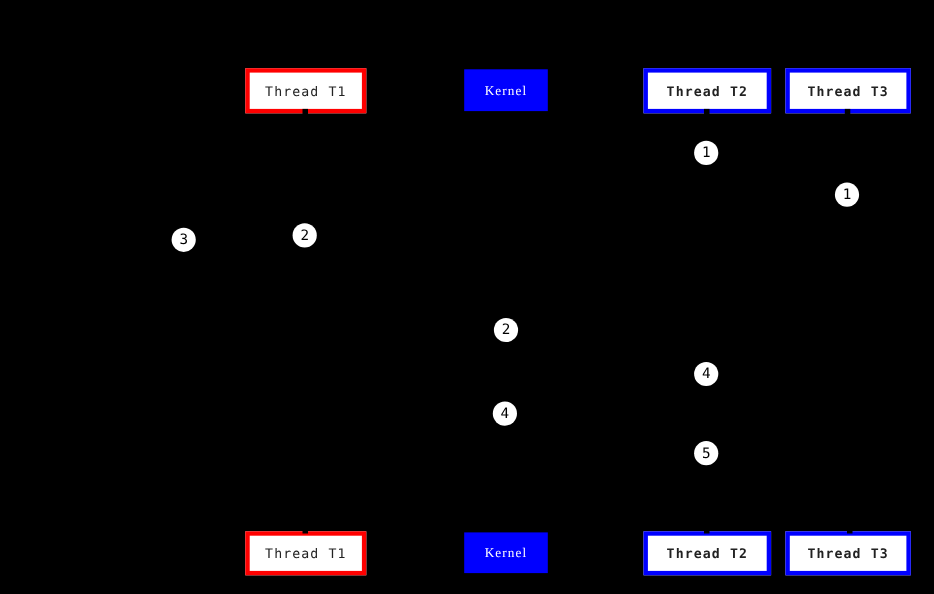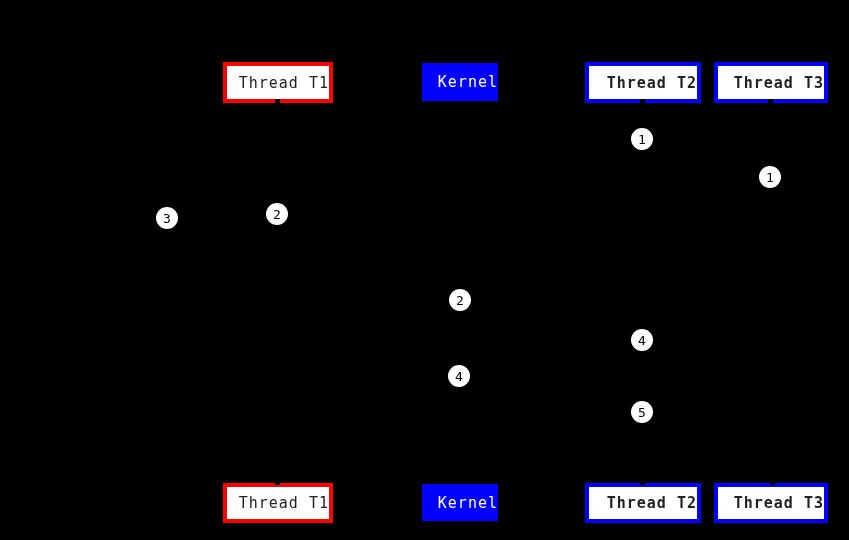--- a/index.html
+++ b/index.html
@@ -5,26 +5,26 @@
   html,body{margin:0;padding:0;background:#000;}
   .stage{
     position:relative;width:849px;height:540px;
     background:var(--background,#000);
     font-family:"DejaVu Sans Mono","Liberation Mono",monospace;
     overflow:hidden;
   }
   .lifeline{position:absolute;width:2px;background:#000;}
   .node{
     position:absolute;box-sizing:border-box;
-    display:flex;align-items:center;justify-content:flex-end;
-    font-size:15px;letter-spacing:1px;white-space:nowrap;
+    display:flex;align-items:center;justify-content:center;
+    font-size:12px;letter-spacing:1px;white-space:nowrap;
   }
   .red-outline{background:var(--box-fill,#fff);border:4px solid var(--red,#f00);color:var(--box-text,#222);}
   .blue-outline{background:var(--box-fill,#fff);border:4px solid var(--blue,#00f);color:var(--box-text,#222);font-weight:bold;}
-  .blue-filled{background:var(--blue,#00f);color:var(--kernel-text,#fff);}
+  .blue-filled{background:var(--blue,#00f);color:var(--kernel-text,#fff);font-family:Liberation Serif, serif;}
   .notch{position:absolute;width:5px;height:7px;background:#000;}
   .marker{
     position:absolute;width:22px;height:22px;border-radius:50%;
     background:var(--marker-fill,#fff);color:var(--marker-text,#000);
     display:flex;align-items:center;justify-content:center;
     font-size:13px;line-height:1;
   }
 </style>
 </head>
 <body>

